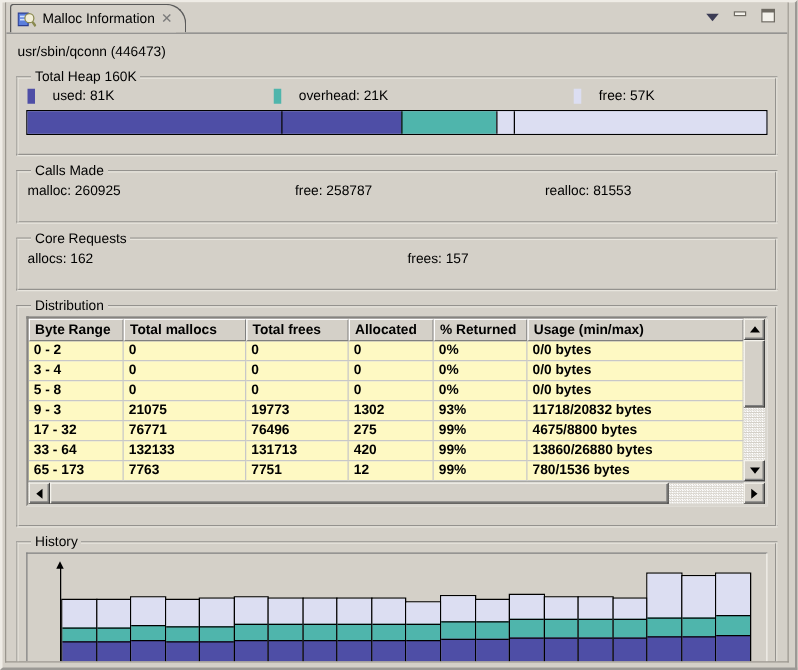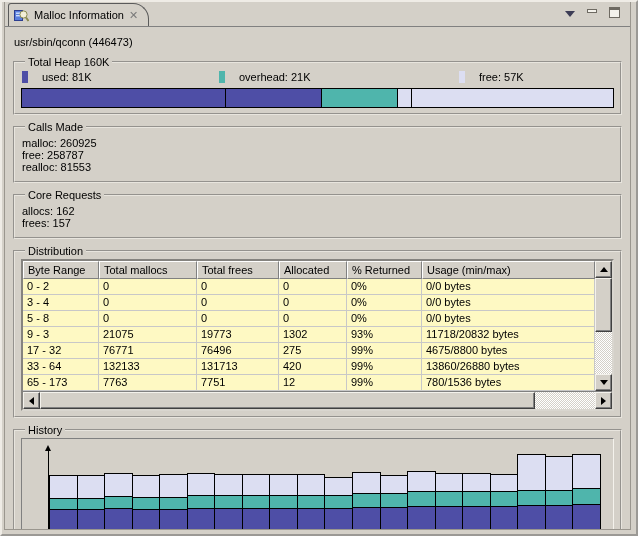--- a/index.html
+++ b/index.html
@@ -13,41 +13,41 @@
   .tab-label{white-space:nowrap;}
   .tab-close{color:#7a7a7a;font-size:11px;font-weight:bold;cursor:default;line-height:1;}
   .view-controls{position:absolute;right:10px;top:5px;display:flex;align-items:center;gap:12px;}
   .menu-tri{width:0;height:0;border-left:5px solid transparent;border-right:5px solid transparent;border-top:6px solid #3c3c55;margin-top:3px;}
   .btn-min{width:10px;height:4px;box-sizing:border-box;border:1px solid #6e6a62;background:#f4f2ec;margin-top:-4px;}
   .btn-max{width:11px;height:11px;box-sizing:border-box;border:1px solid #6e6a62;border-top:3px solid #6e6a62;background:#f4f2ec;}
 
   
   .content{flex:1;padding:6px 8px 4px 8px;overflow:hidden;}
   .process{margin:3px 0 8px 1px;}
-  fieldset{border:2px groove #e8e5de;margin:0 0 6px 0;padding:2px 6px 5px 6px;}
+  fieldset{border:2px groove #e8e5de;margin:0 0 6px 0;padding:2px 6px 15px 6px;}
   legend{padding:0 3px;margin-left:4px;}
 
   
   .heap-legend{display:flex;margin:1px 0 5px 1px;}
   .legend-item{display:flex;align-items:center;gap:14px;}
   .legend-item:nth-child(1){width:197px;}
   .legend-item:nth-child(2){width:240px;}
   .swatch{width:6px;height:12px;display:inline-block;}
   .heap-bar{height:20px;box-sizing:border-box;border:1px solid #000;display:flex;background:#dcdef2;}
   .heap-seg{height:100%;box-sizing:border-box;}
   .heap-seg.divider{border-left:1px solid #000;}
 
   
-  .stat-row{display:flex;margin:2px 0 3px 1px;flex-direction:column;}
+  .stat-row{display:flex;margin:2px 0 3px 1px;}
   .calls .stat:nth-child(1){width:214px;}
   .calls .stat:nth-child(2){width:200px;}
   .core .stat:nth-child(1){width:304px;}
 
   
-  .table-outer{border:2px inset #d9d6cf;background:#fff;}
+  .table-outer{border:2px inset #d9d6cf;background:#fff;font-weight:bold;}
   .table-area{display:flex;}
   .tcols{flex:1;overflow:hidden;}
   .trow{display:grid;grid-template-columns:76px 98px 82px 68px 75px 1fr;height:16px;background:#fef9c3;}
   .trow .cell{box-sizing:border-box;padding:1px 0 0 4px;border-right:1px solid #c8c8c8;border-bottom:1px solid #c8c8c8;white-space:nowrap;overflow:hidden;}
   .thead{display:grid;grid-template-columns:76px 98px 82px 68px 75px 1fr;height:18px;}
   .hcell{box-sizing:border-box;background:#d4d0c8;border:1px solid;border-color:#fff #808080 #808080 #fff;padding:2px 0 0 4px;white-space:nowrap;overflow:hidden;}
   .vscroll{width:17px;flex:none;display:flex;flex-direction:column;background:repeating-conic-gradient(#ffffff 0% 25%,#d4d0c8 0% 50%) 0 0/2px 2px;}
   .hscroll{height:17px;display:flex;background:repeating-conic-gradient(#ffffff 0% 25%,#d4d0c8 0% 50%) 0 0/2px 2px;border-top:1px solid #808080;}
   .sbtn{width:17px;height:17px;flex:none;box-sizing:border-box;background:#d4d0c8;border:1px solid;border-color:#f4f2ec #404040 #404040 #f4f2ec;box-shadow:inset -1px -1px 0 #808080;display:flex;align-items:center;justify-content:center;}
   .thumb-v{height:54px;flex:none;box-sizing:border-box;background:#d4d0c8;border:1px solid;border-color:#f4f2ec #404040 #404040 #f4f2ec;box-shadow:inset -1px -1px 0 #808080;}

